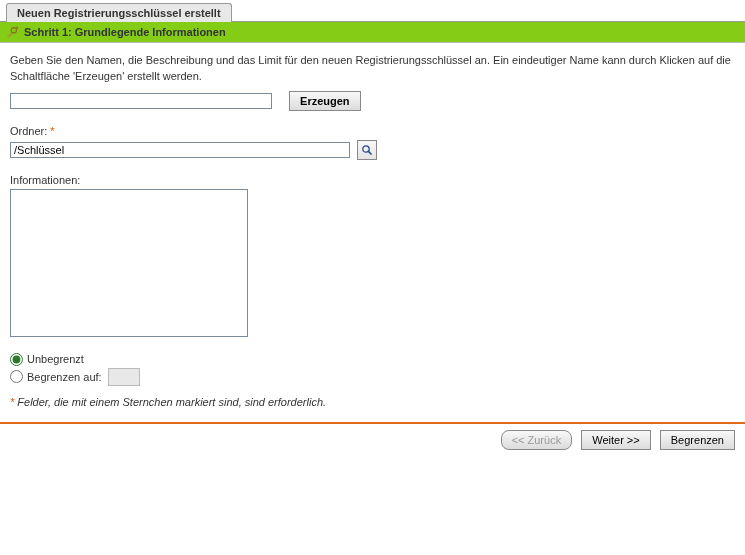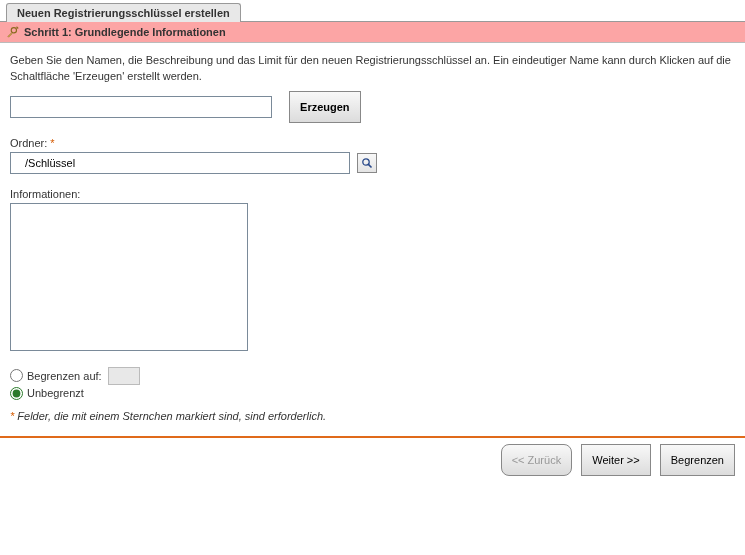--- a/index.html
+++ b/index.html
@@ -25,21 +25,21 @@
     border-top-left-radius: 3px;
     border-top-right-radius: 3px;
     padding: 3px 10px;
     font-weight: bold;
     font-size: 11px;
     color: #333;
     position: relative;
     top: 1px;
   }
   .step-header {
-    background: #fca5a5;
+    background: #84cc16;
     border-bottom: 1px solid #bbb;
     padding: 3px 6px;
     display: flex;
     align-items: center;
     gap: 4px;
   }
   .step-header .title {
     font-weight: bold;
     font-size: 11px;
     color: #333;
@@ -64,22 +64,22 @@
     font-size: 11px;
     color: #333;
     margin-bottom: 3px;
   }
   .required-star {
     color: #d55a00;
     font-weight: normal;
   }
   .text-input {
     border: 1px solid #7a8a99;
-    height: 22px;
-    padding: 1px 14px;
+    height: 16px;
+    padding: 1px 3px;
     font-size: 11px;
     font-family: inherit;
     vertical-align: middle;
   }
   .key-input { width: 262px; }
   .folder-input { width: 340px; }
   .desc-input {
     width: 238px;
     height: 148px;
     border: 1px solid #7a8a99;
@@ -89,21 +89,21 @@
     resize: none;
   }
   .btn {
     border: 1px solid #888;
     background: linear-gradient(#f8f8f8,#dcdcdc);
     font-size: 11px;
     padding: 2px 10px;
     font-family: inherit;
     cursor: pointer;
     vertical-align: middle;
-    height: 32px;
+    height: 20px;
   }
   .icon-btn {
     border: 1px solid #888;
     background: linear-gradient(#f8f8f8,#e4e4e4);
     width: 20px;
     height: 20px;
     padding: 0;
     vertical-align: middle;
     cursor: pointer;
     display: inline-flex;
@@ -155,21 +155,21 @@
     color: #999;
     cursor: default;
     border-radius: 8px;
   }
 </style>
 </head>
 <body>
 
 <div class="tab-bar">
   <div class="tab">
-    <span>Neuen Registrierungsschlüssel erstellen</span>
+    <span>Neuen Registrierungsschlüssel erstellt</span>
   </div>
 </div>
 
 <div class="step-header">
   <span class="tools-icon">
     <svg viewBox="0 0 16 16" width="14" height="14">
       <path d="M2 13 L6 9 L7 10 L3 14 Z" fill="#c7a24a" stroke="#8a6a1f" stroke-width="0.5"></path>
       <path d="M9 3 a3 3 0 1 1 0 6 a3 3 0 1 1 0 -6" fill="none" stroke="#8a6a1f" stroke-width="1.3"></path>
       <path d="M12 2 L14 4" stroke="#8a6a1f" stroke-width="1.3"></path>
     </svg>
@@ -201,28 +201,28 @@
     </button>
   </div>
 
   <div class="field-group">
     <div class="field-label">Informationen:</div>
     <textarea class="desc-input" style=""></textarea>
   </div>
 
   <div class="field-group" style="margin-bottom:8px;">
     <div class="radio-row">
+      <input type="radio" name="usage" checked="" style="">
+      <span>Unbegrenzt</span>
+    </div>
+    <div class="radio-row">
       <input type="radio" name="usage" style="">
       <span>Begrenzen auf:</span>
       <input type="text" class="limit-box" disabled="" value="" style="">
     </div>
-    <div class="radio-row">
-      <input type="radio" name="usage" checked="" style="">
-      <span>Unbegrenzt</span>
-    </div>
   </div>
 
   <div class="footnote">
     <span>*</span><span style="color:#333"> Felder, die mit einem Sternchen markiert sind, sind erforderlich.</span>
   </div>
 
 </div>
 
 <hr class="divider">
 

